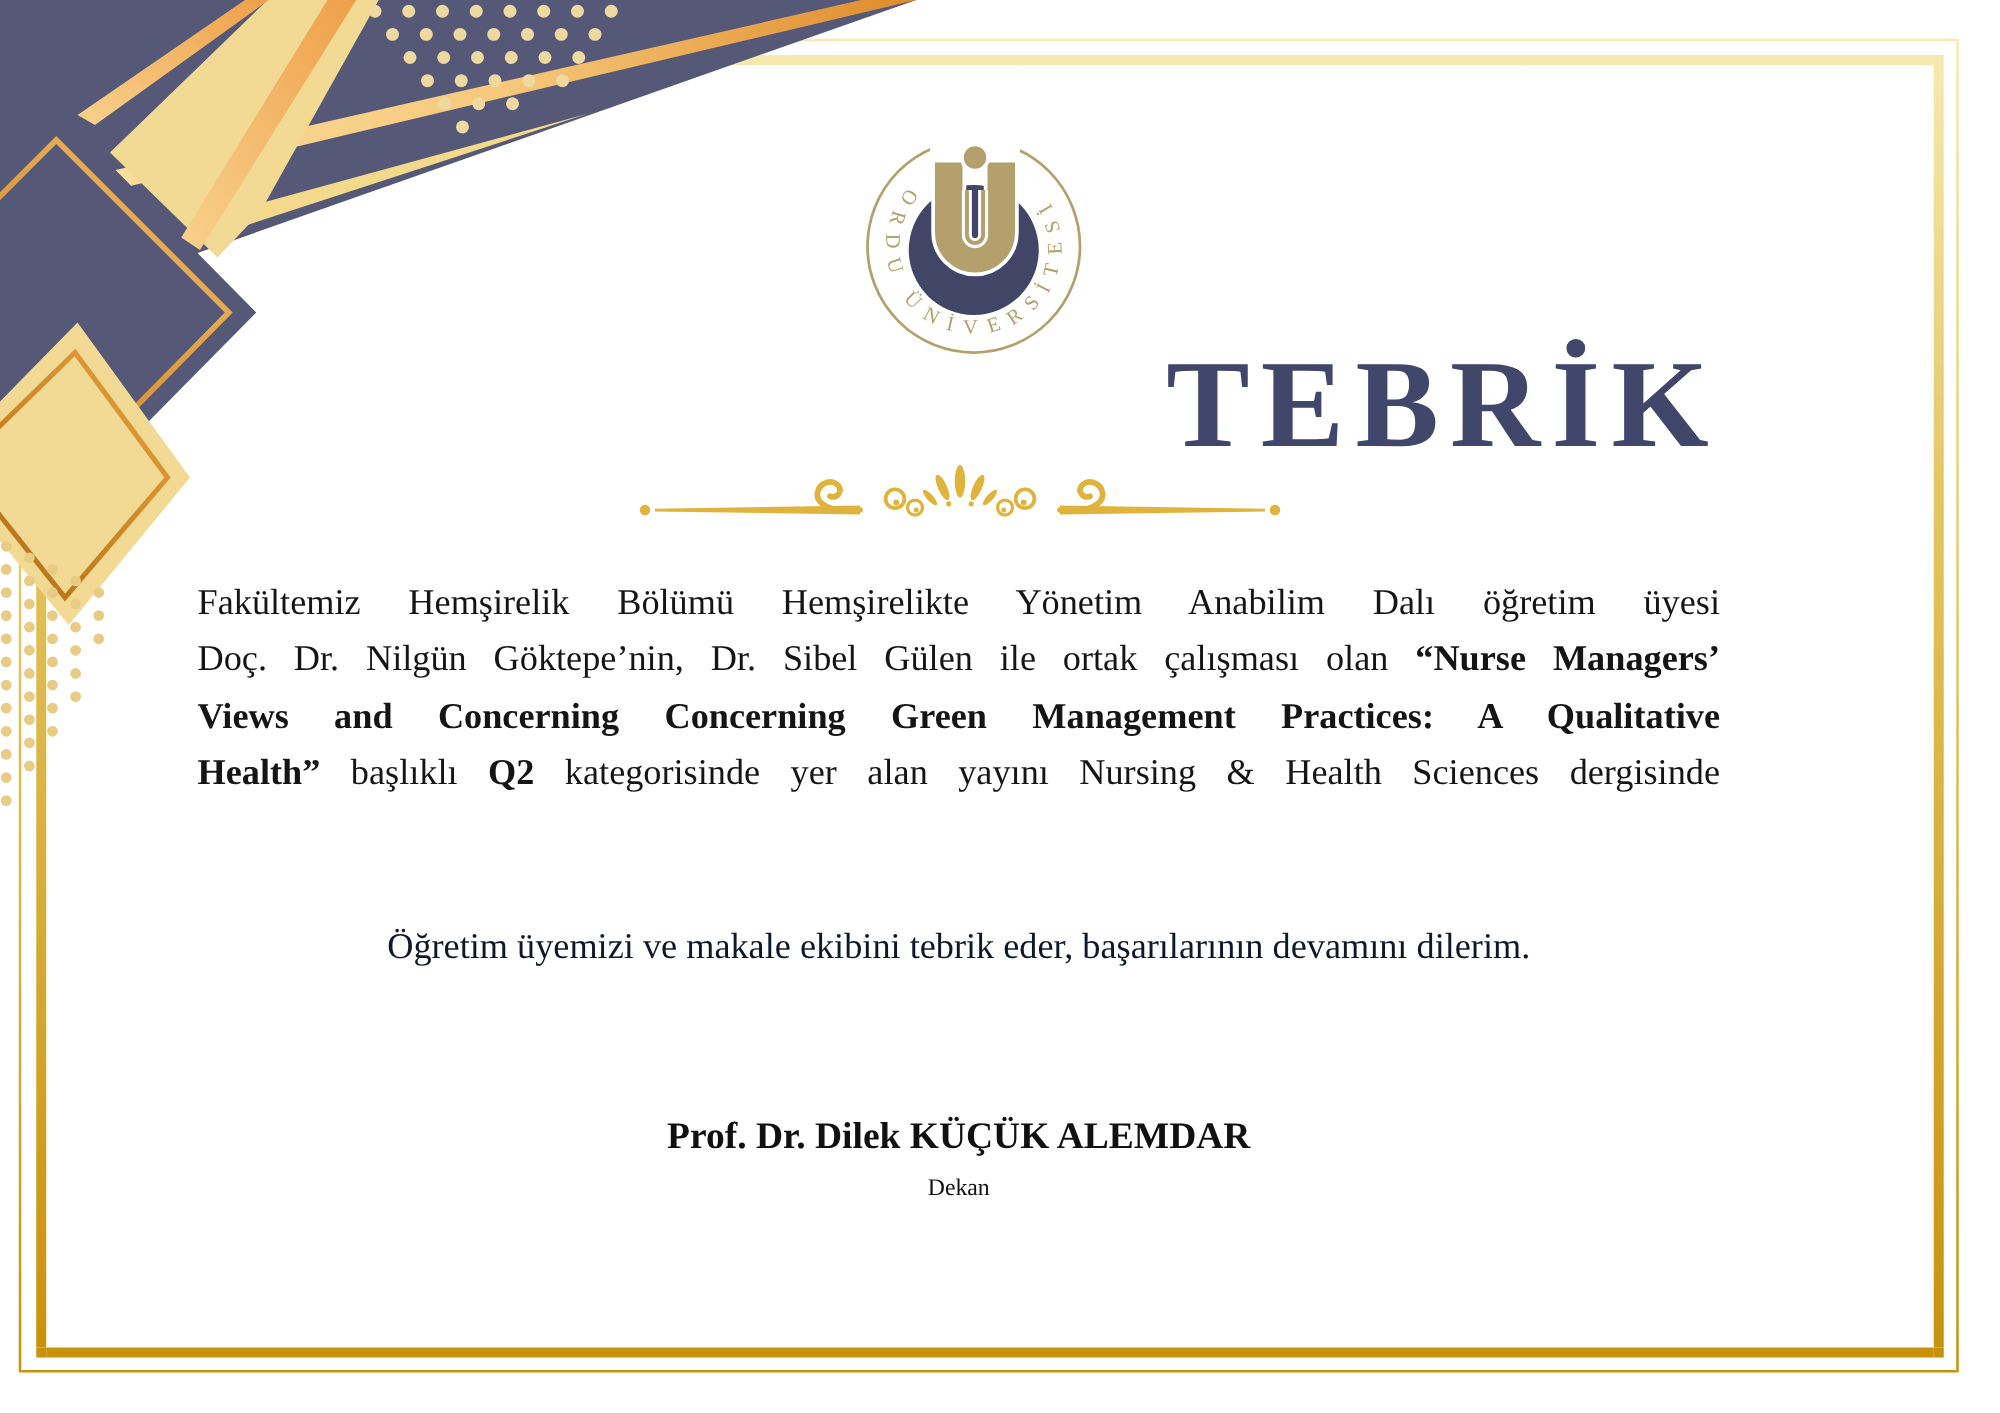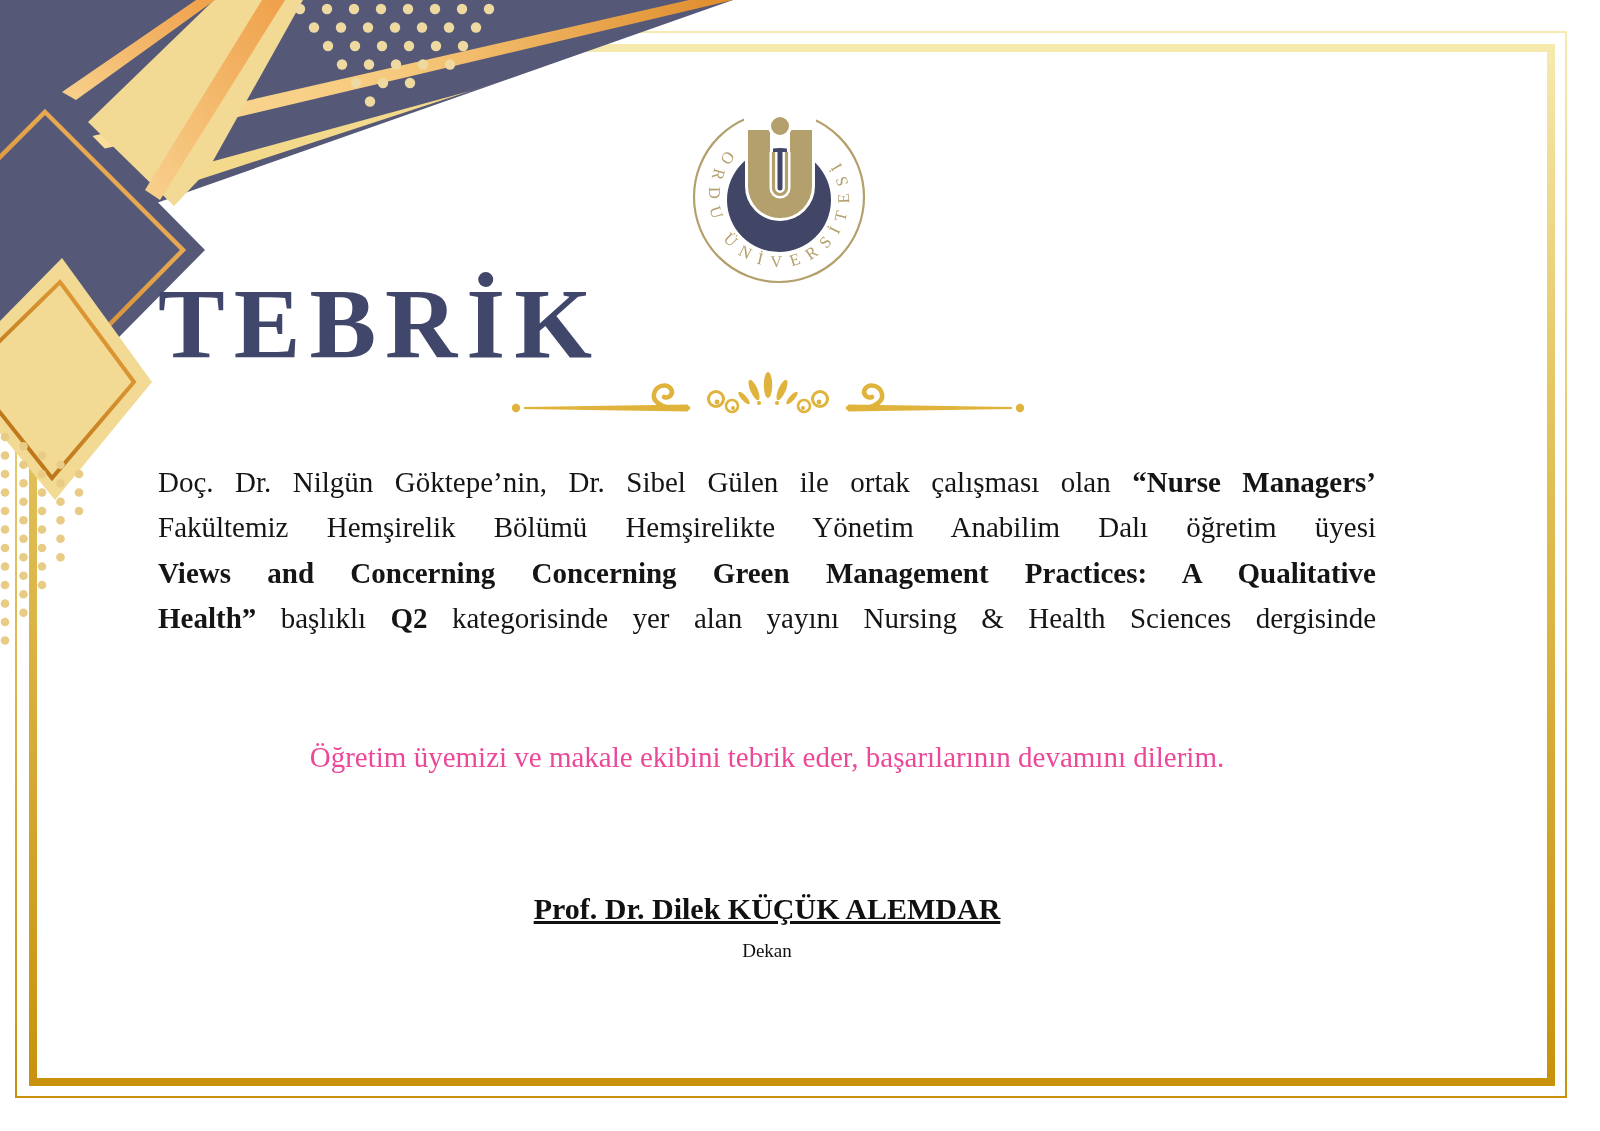--- a/index.html
+++ b/index.html
@@ -8,31 +8,31 @@
   
   .frame{position:absolute;pointer-events:none;}
   .frame-thin{left:15px;top:31px;right:33px;bottom:33px;border:2px solid;
       border-image:linear-gradient(180deg,#f6eab0 0%,#e6c969 40%,#c8920c 100%) 1;}
   .frame-thick{left:29px;top:44px;right:45px;bottom:45px;border:8px solid;
       border-image:linear-gradient(180deg,#f6e9ad 0%,#e3c45f 35%,#c8920c 100%) 1;}
   .decoration{position:absolute;left:0;top:0;width:1600px;height:1131px;z-index:2;}
   .logo{position:absolute;left:679px;top:97px;width:200px;height:200px;z-index:3;}
   .title{position:absolute;left:158px;top:274px;width:1218px;margin:0;z-index:3;
       font-size:100px;line-height:1;font-weight:bold;letter-spacing:9px;
-      text-align:left;color:#41466b;}
+      text-align:right;color:#41466b;}
   .divider{position:absolute;left:508px;top:372px;width:520px;height:70px;z-index:3;}
   .bodytext{position:absolute;left:158px;top:460px;width:1218px;z-index:3;
       font-size:29px;line-height:45.4px;color:#151515;}
   .body-line{text-align:justify;}
   .body-line.jl{text-align-last:justify;}
   .body-line .b{font-weight:bold;}
   .congrats{position:absolute;left:158px;top:735px;width:1218px;z-index:3;
-      font-size:29px;line-height:45.4px;text-align:center;color:#ec4899;}
+      font-size:29px;line-height:45.4px;text-align:center;color:#0f172a;}
   .signature{position:absolute;left:158px;top:890px;width:1218px;z-index:3;text-align:center;color:#111;}
-  .sig-name{font-size:30px;font-weight:bold;line-height:38px;text-decoration:underline;}
+  .sig-name{font-size:30px;font-weight:bold;line-height:38px;}
   .sig-title{font-size:19px;line-height:46px;}
 </style>
 </head>
 <body>
 
 <div class="page">
 
   <div class="frame frame-thin"></div>
   <div class="frame frame-thick"></div>
 
@@ -198,22 +198,22 @@
       <circle cx="224" cy="34" r="6" fill="none" stroke="#dfb33c" stroke-width="2.6"></circle>
       <circle cx="225" cy="36" r="2"></circle>
       <circle cx="312" cy="27" r="7.5" fill="none" stroke="#dfb33c" stroke-width="3"></circle>
       <circle cx="311" cy="30" r="2.4"></circle>
       <circle cx="296" cy="34" r="6" fill="none" stroke="#dfb33c" stroke-width="2.6"></circle>
       <circle cx="295" cy="36" r="2"></circle>
     </g>
   </svg>
 
   <div class="bodytext" id="body-lines">
+      <div class="body-line jl"><span>Fakültemiz Hemşirelik Bölümü Hemşirelikte Yönetim Anabilim Dalı öğretim üyesi</span></div>
       <div class="body-line jl"><span>Doç. Dr. Nilgün Göktepe’nin, Dr. Sibel Gülen ile ortak çalışması olan </span><span class="b">“Nurse Managers’</span></div>
-      <div class="body-line jl"><span>Fakültemiz Hemşirelik Bölümü Hemşirelikte Yönetim Anabilim Dalı öğretim üyesi</span></div>
       <div class="body-line jl"><span class="b">Views and Concerning Concerning Green Management Practices: A Qualitative</span></div>
       <div class="body-line jl"><span class="b">Health”</span><span> başlıklı </span><span class="b">Q2</span><span> kategorisinde yer alan yayını Nursing &amp; Health Sciences dergisinde</span></div>
     </div>
 
   <div class="congrats">Öğretim üyemizi ve makale ekibini tebrik eder, başarılarının devamını dilerim.</div>
 
   <div class="signature">
     <div class="sig-name">Prof. Dr. Dilek KÜÇÜK ALEMDAR</div>
     <div class="sig-title">Dekan</div>
   </div>

